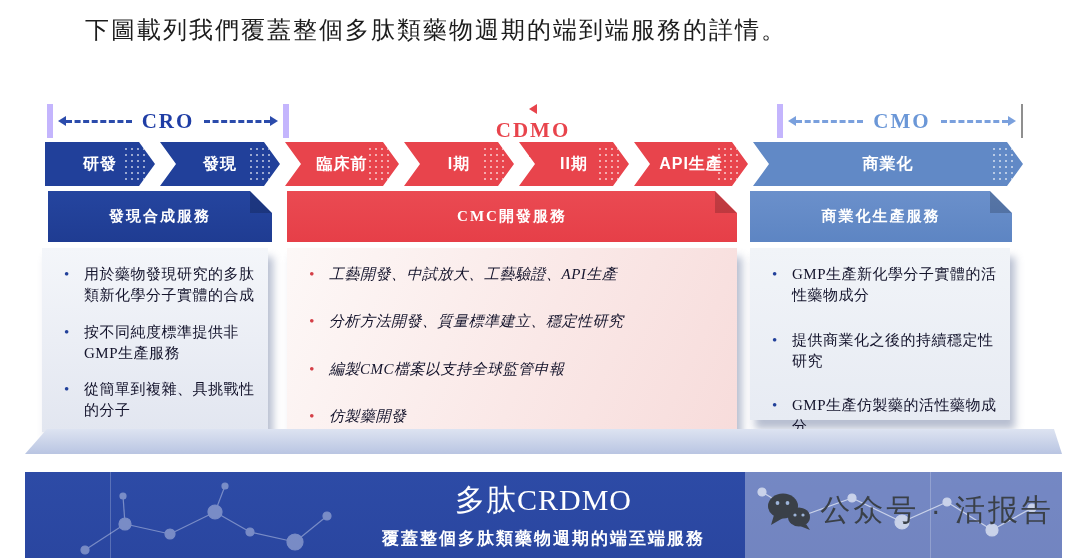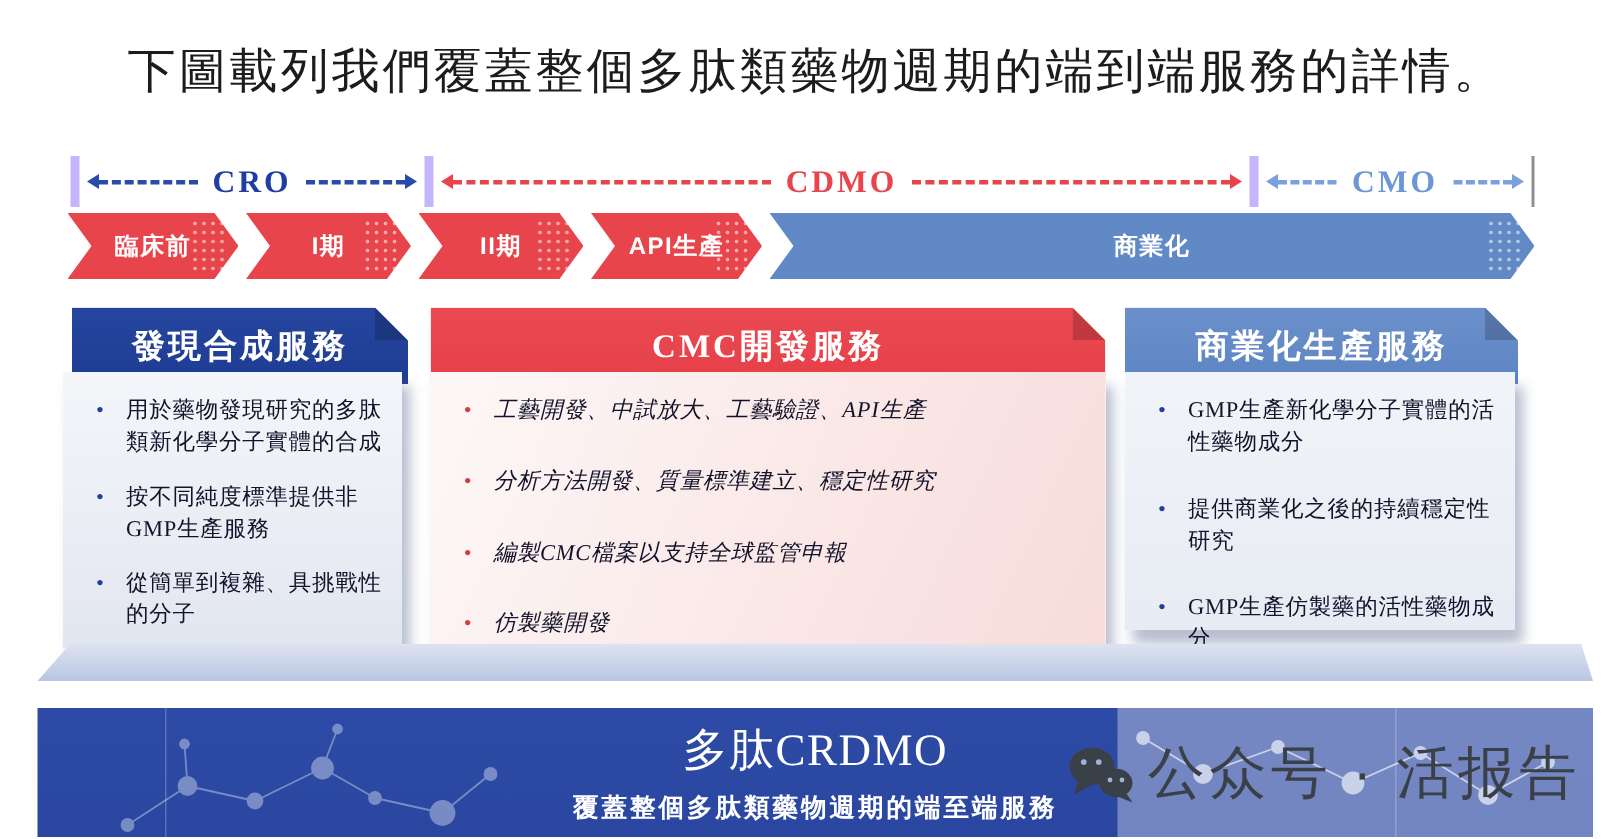--- a/index.html
+++ b/index.html
@@ -1,56 +1,56 @@
 <!DOCTYPE html>
 <html><head>
 <meta charset="utf-8">
 <style>
   html,body{margin:0;padding:0;background:#ffffff;}
   .page{position:relative;width:1080px;height:559px;background:#ffffff;overflow:hidden;
         font-family:"Liberation Serif","DejaVu Serif",serif;}
 
   
-  .caption{position:absolute;left:85px;top:14px;font-size:32px;letter-spacing:2px;
-           color:#1c1c1c;font-weight:500;margin-top:12px;}
+  .caption{position:absolute;left:85px;top:14px;font-size:24px;letter-spacing:2px;
+           color:#1c1c1c;font-weight:500;}
 
   
   .phase-row{position:absolute;left:47px;top:104px;width:976px;height:34px;display:flex;}
   .phase-seg{display:flex;align-items:center;height:100%;box-sizing:border-box;
              border-left:6px solid #c4b5fd;padding:0 5px;}
   .phase-seg:last-child{border-right:2px solid #8f8f8f;}
   .phase-label{font-weight:bold;font-size:21px;letter-spacing:2px;padding:0 10px;white-space:nowrap;}
   .dashline{flex:1;border-top:3px dashed;margin-top:1px;}
   .ah{width:0;height:0;border-top:5px solid transparent;border-bottom:5px solid transparent;}
   .ah-left{border-right:8px solid;}
   .ah-right{border-left:8px solid;}
   .seg-cro{width:236px;} .seg-cro .phase-label{color:#1f3da5;}
   .seg-cro .dashline{border-color:#2b4bab;} .seg-cro .ah{color:#2b4bab;border-right-color:#2b4bab;border-left-color:#2b4bab;}
-  .seg-cdmo{width:550px;} .seg-cdmo .phase-label{color:#e8444c;}
+  .seg-cdmo{width:494px;flex-direction:column;} .seg-cdmo .phase-label{color:#e8444c;}
   .seg-cdmo .dashline{border-color:#e8444c;} .seg-cdmo .ah{border-right-color:#e8444c;border-left-color:#e8444c;}
   .seg-cmo{flex:1;} .seg-cmo .phase-label{color:#6b97d7;}
   .seg-cmo .dashline{border-color:#7aa0dd;} .seg-cmo .ah{border-right-color:#7aa0dd;border-left-color:#7aa0dd;} 
 
   
   .chev-row{position:absolute;left:45px;top:142px;width:978px;height:44px;display:flex;gap:5px;}
   .chev{position:relative;display:flex;align-items:center;justify-content:center;
         color:#ffffff;font-family:"Liberation Sans","DejaVu Sans",sans-serif;
         font-weight:bold;font-size:16px;letter-spacing:1px;
         clip-path:polygon(0 0,calc(100% - 16px) 0,100% 50%,calc(100% - 16px) 100%,0 100%,16px 50%);}
   .chev.first{clip-path:polygon(0 0,calc(100% - 16px) 0,100% 50%,calc(100% - 16px) 100%,0 100%);}
   .chev .dots{position:absolute;right:8px;top:4px;bottom:4px;width:24px;
         background-image:radial-gradient(rgba(255,255,255,.55) 1.2px,transparent 1.4px);
         background-size:6px 6px;}
   .c-blue{background:#21409a;} .c-red{background:#e8444c;} .c-lblue{background:#6189c6;}
   .w1{width:110px;} .w2{width:120px;} .w3{width:114px;} .w4{width:110px;}
   .w5{width:110px;} .w6{width:114px;} .w7{flex:1;}
 
   
-  .banner{position:absolute;top:205px;height:51px;display:flex;align-items:center;justify-content:center;
-          color:#fff;font-weight:bold;font-size:22px;letter-spacing:2px;
+  .banner{position:absolute;top:191px;height:51px;display:flex;align-items:center;justify-content:center;
+          color:#fff;font-weight:bold;font-size:15px;letter-spacing:2px;
           clip-path:polygon(0 0,calc(100% - 22px) 0,100% 22px,100% 100%,0 100%);}
   .banner::after{content:"";position:absolute;top:0;right:0;width:22px;height:22px;
           clip-path:polygon(0 0,100% 100%,0 100%);background:rgba(0,0,0,.18);}
   .banner-1{left:48px;width:224px;background:linear-gradient(180deg,#25459f,#1f3c92);}
   .banner-2{left:287px;width:450px;background:linear-gradient(180deg,#ea4a52,#e63f48);}
   .banner-3{left:750px;width:262px;background:linear-gradient(180deg,#6b90cb,#5d85c3);}
 
   
   .card{position:absolute;top:248px;box-sizing:border-box;padding:16px 10px 10px 14px;
         box-shadow:5px 9px 8px rgba(95,110,150,.45);}
@@ -77,21 +77,21 @@
   .hl-1{left:85px;} .hl-2{left:905px;}
   .footer-light{position:absolute;left:720px;top:0;width:317px;height:100%;
           background:rgba(255,255,255,.34);}
   .mol{position:absolute;opacity:.55;}
   .mol-left{left:40px;top:0;} .mol-right{right:10px;top:0;opacity:.7;}
   .footer-text{position:absolute;left:0;top:8px;width:100%;text-align:center;color:#fff;}
   .footer-title{font-size:30px;letter-spacing:1px;}
   .footer-sub{font-size:17px;font-weight:bold;letter-spacing:2px;margin-top:6px;}
   .watermark{position:absolute;right:26px;top:490px;display:flex;align-items:center;gap:8px;
              font-family:"Liberation Sans","DejaVu Sans",sans-serif;
-             font-size:38px;font-weight:500;letter-spacing:3px;color:#3a4048;}
+             font-size:30px;font-weight:500;letter-spacing:3px;color:#3a4048;}
 </style>
 </head>
 <body>
 
 <div class="page">
 
   <div class="caption">下圖載列我們覆蓋整個多肽類藥物週期的端到端服務的詳情。</div>
 
   <div class="phase-row">
     <div class="phase-seg seg-cro">
@@ -111,20 +111,28 @@
     <div class="phase-seg seg-cmo">
       <span class="ah ah-left"></span>
       <span class="dashline"></span>
       <span class="phase-label">CMO</span>
       <span class="dashline"></span>
       <span class="ah ah-right"></span>
     </div>
   </div>
 
   <div class="chev-row">
+    <div class="chev first c-blue w1">
+      <span>研發</span>
+        <i class="dots"></i>
+    </div>
+    <div class="chev c-blue w2">
+      <span>發現</span>
+        <i class="dots"></i>
+    </div>
     <div class="chev c-red w3">
       <span>臨床前</span>
         <i class="dots"></i>
     </div>
     <div class="chev c-red w4">
       <span>I期</span>
         <i class="dots"></i>
     </div>
     <div class="chev c-red w5">
       <span>II期</span>

